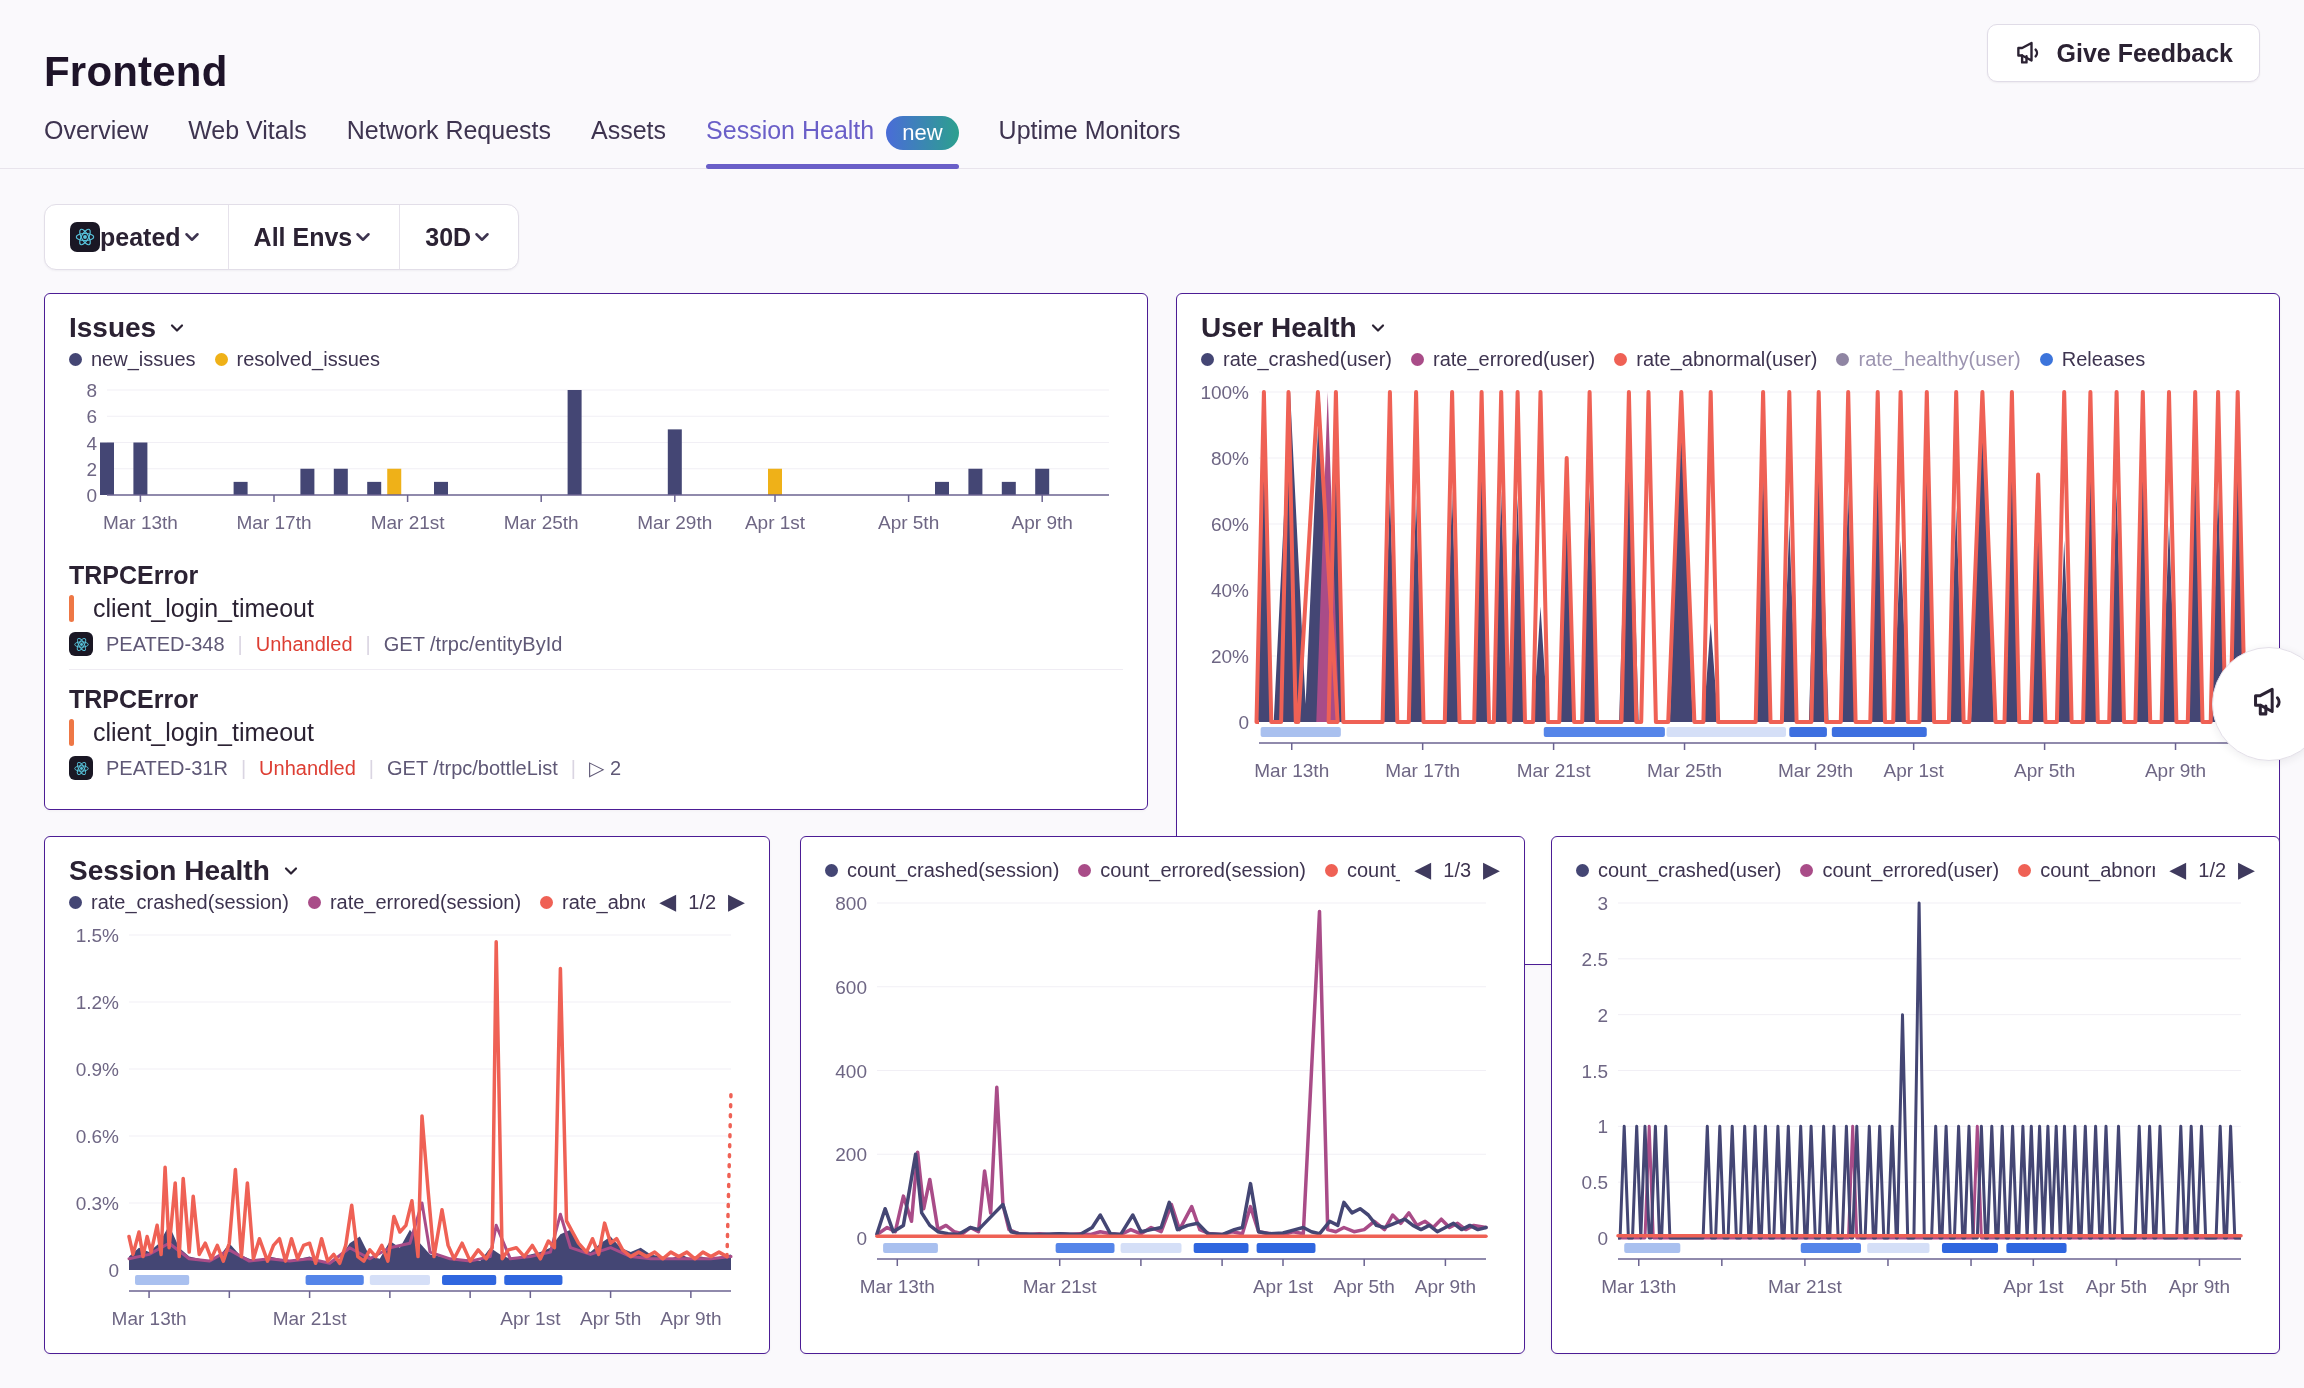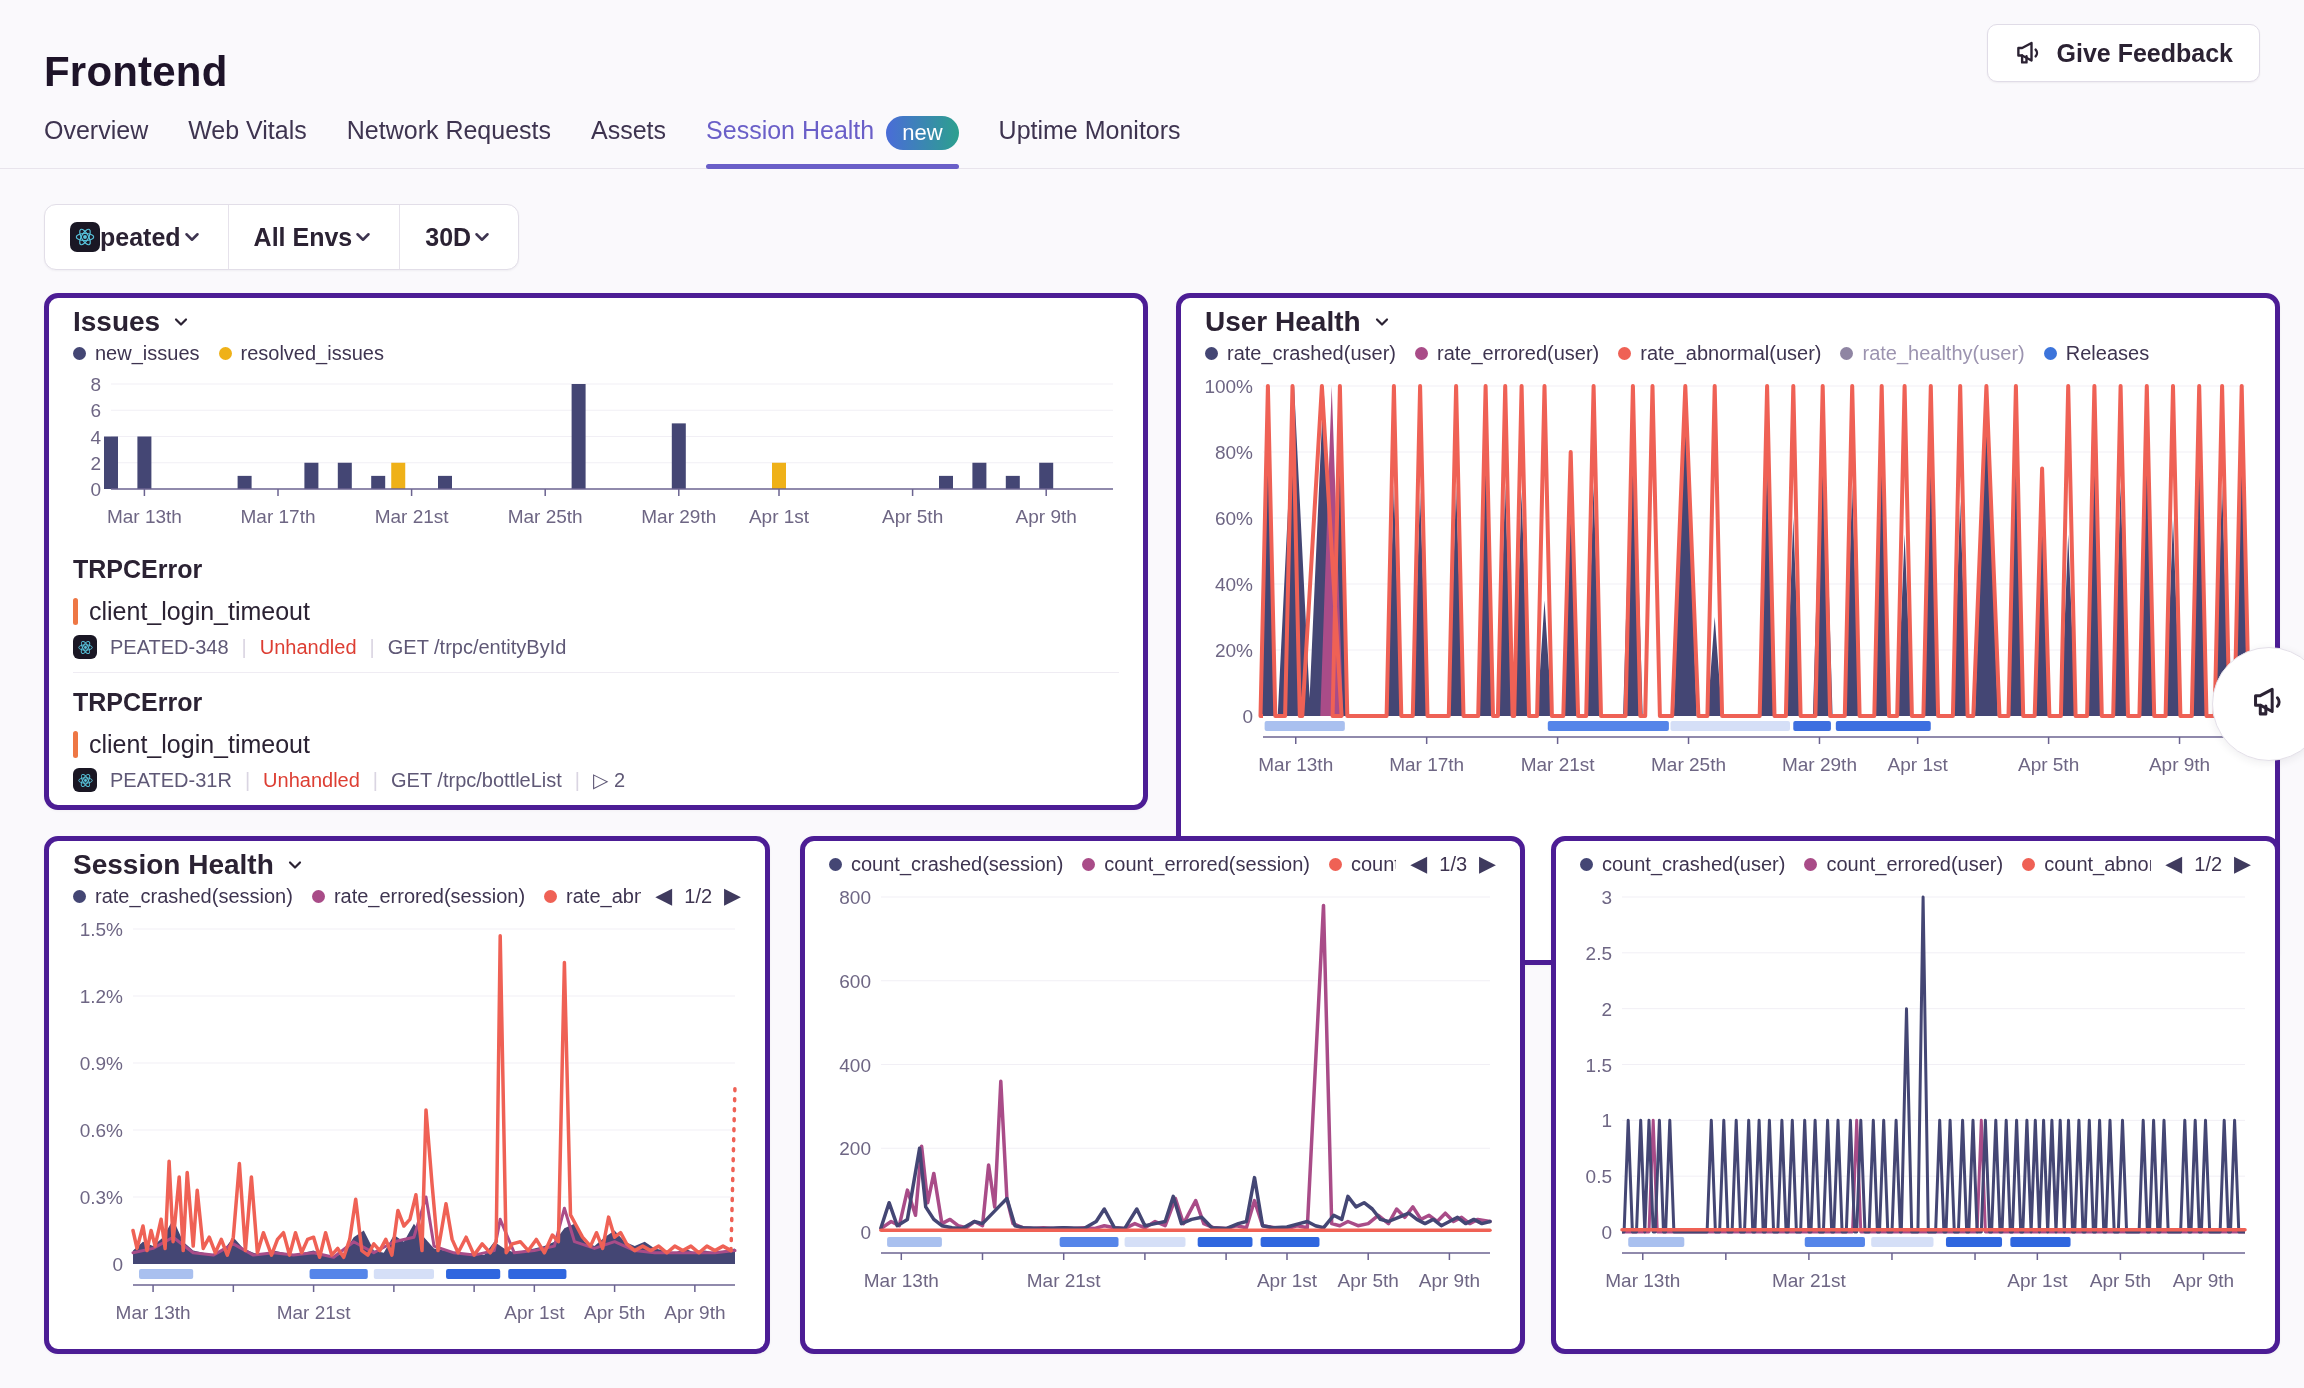--- a/index.html
+++ b/index.html
@@ -24,22 +24,22 @@
   .badge{display:inline-flex;align-items:center;justify-content:center;height:34px;padding:0 16px;border-radius:17px;
     background:linear-gradient(90deg,#4A6CD8,#2CA08E);color:#fff;font-size:22px;font-weight:400}
   .filterbar{position:absolute;left:44px;top:204px;height:64px;display:inline-flex;align-items:stretch;
     background:#fff;border:1px solid #E2DEE8;border-radius:12px;box-shadow:0 1px 2px rgba(43,34,51,.05)}
   .filter-seg{display:flex;align-items:center;padding:0 25px;font-size:25px;font-weight:700;color:#2B2233;cursor:pointer}
   .filter-seg + .filter-seg{border-left:1px solid #E6E2EB}
   .react-chip{width:30px;height:30px;border-radius:7px;background:#1A1724;display:inline-flex;align-items:center;justify-content:center;flex:none}
   .react-chip.small{width:24px;height:24px;border-radius:6px}
   .chev{display:inline-flex;color:#3E3450}
 
-  .panel{position:absolute;background:#fff;border:5px solid #4c1d95;border-radius:14px;
-    box-shadow:0 1px 3px rgba(43,34,51,.04);padding:8px 24px;box-sizing:border-box}
+  .panel{position:absolute;background:#fff;border:1px solid #4c1d95;border-radius:6px;
+    box-shadow:0 1px 3px rgba(43,34,51,.04);padding:18px 24px;box-sizing:border-box}
   #panel-issues{left:44px;top:293px;width:1104px;height:517px}
   #panel-user-health{left:1176px;top:293px;width:1104px;height:672px}
   #panel-session-health{left:44px;top:836px;width:726px;height:518px}
   #panel-session-counts{left:800px;top:836px;width:725px;height:518px}
   #panel-user-counts{left:1551px;top:836px;width:729px;height:518px}
 
   .panel-title-row{display:flex;align-items:center;gap:11px;font-size:28px;font-weight:700;color:#2B2233;cursor:pointer}
   .legend-row{display:flex;align-items:center;margin-top:0;min-height:30px}
   .legend-items{display:flex;gap:19px;flex:1;overflow:hidden;white-space:nowrap;font-size:20px;color:#3E3450}
   .legend-item{display:inline-flex;align-items:center;gap:9px;flex:none;cursor:pointer}
@@ -47,21 +47,21 @@
   .dot{width:13px;height:13px;border-radius:50%;flex:none}
   .pager{display:flex;align-items:center;gap:12px;margin-left:14px;flex:none;font-size:20px;color:#3E3450}
   .pager .arrow{font-size:22px;color:#3F3A5E;cursor:pointer;line-height:1}
   svg.chart{display:block;margin-top:8px}
   svg.chart text.tick{font-size:19px;fill:#6E6684}
 
   .issues-list{margin-top:2px}
   .issue-item{padding:15px 0 13px}
   .issue-item + .issue-item{border-top:1px solid #EFECF3}
   .it-type{font-size:25px;font-weight:700;color:#2B2233;cursor:pointer}
-  .it-culprit{display:flex;align-items:center;gap:11px;font-size:25px;color:#2B2233;margin-top:13px}
+  .it-culprit{display:flex;align-items:center;gap:19px;font-size:25px;color:#2B2233;margin-top:4px}
   .level-bar{width:5px;height:27px;border-radius:3px;background:#EE7745;flex:none}
   .it-meta{display:flex;align-items:center;gap:13px;font-size:20px;color:#5F5876;margin-top:9px}
   .sep{color:#DAD5E2}
   .unhandled{color:#DD3E33;font-weight:500}
   .events{display:inline-flex;align-items:center;gap:6px}
 
   .fab{position:absolute;left:2212px;top:647px;width:112px;height:112px;border-radius:50%;background:#fff;
     border:1px solid #E4E0E9;box-shadow:0 2px 8px rgba(43,34,51,.08);display:flex;align-items:center;justify-content:center;cursor:pointer}
 </style>
 </head>

